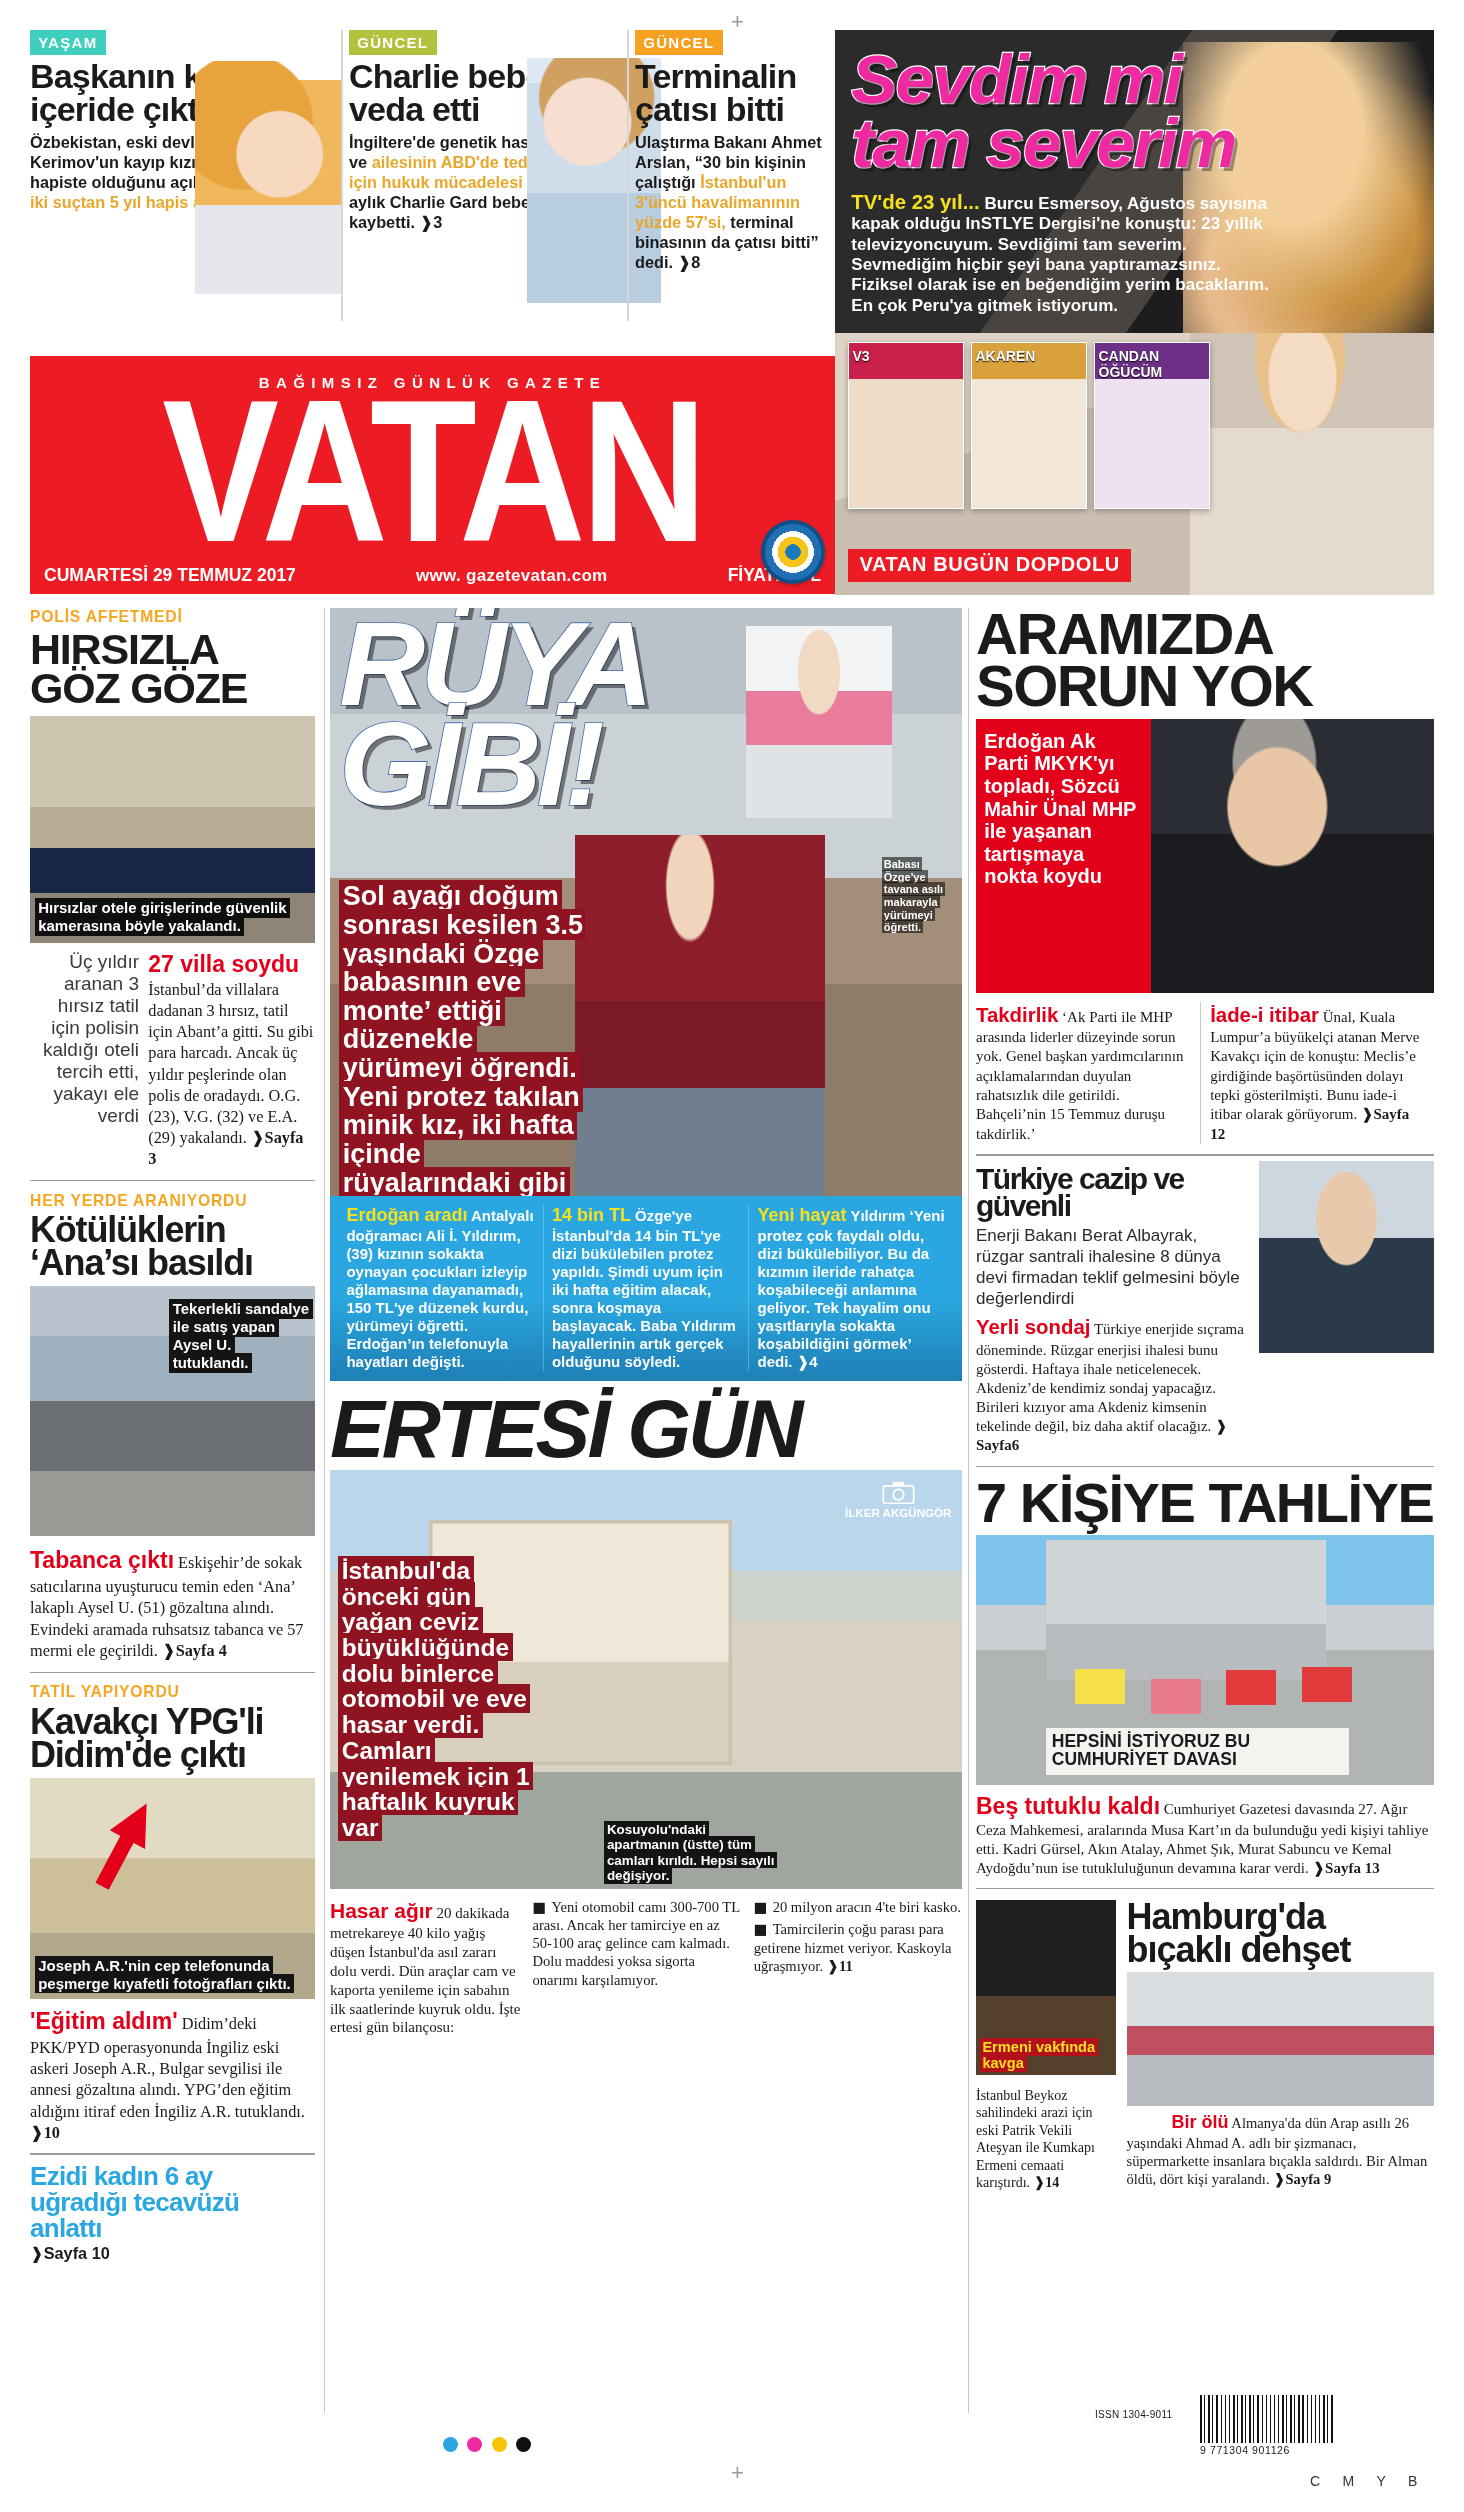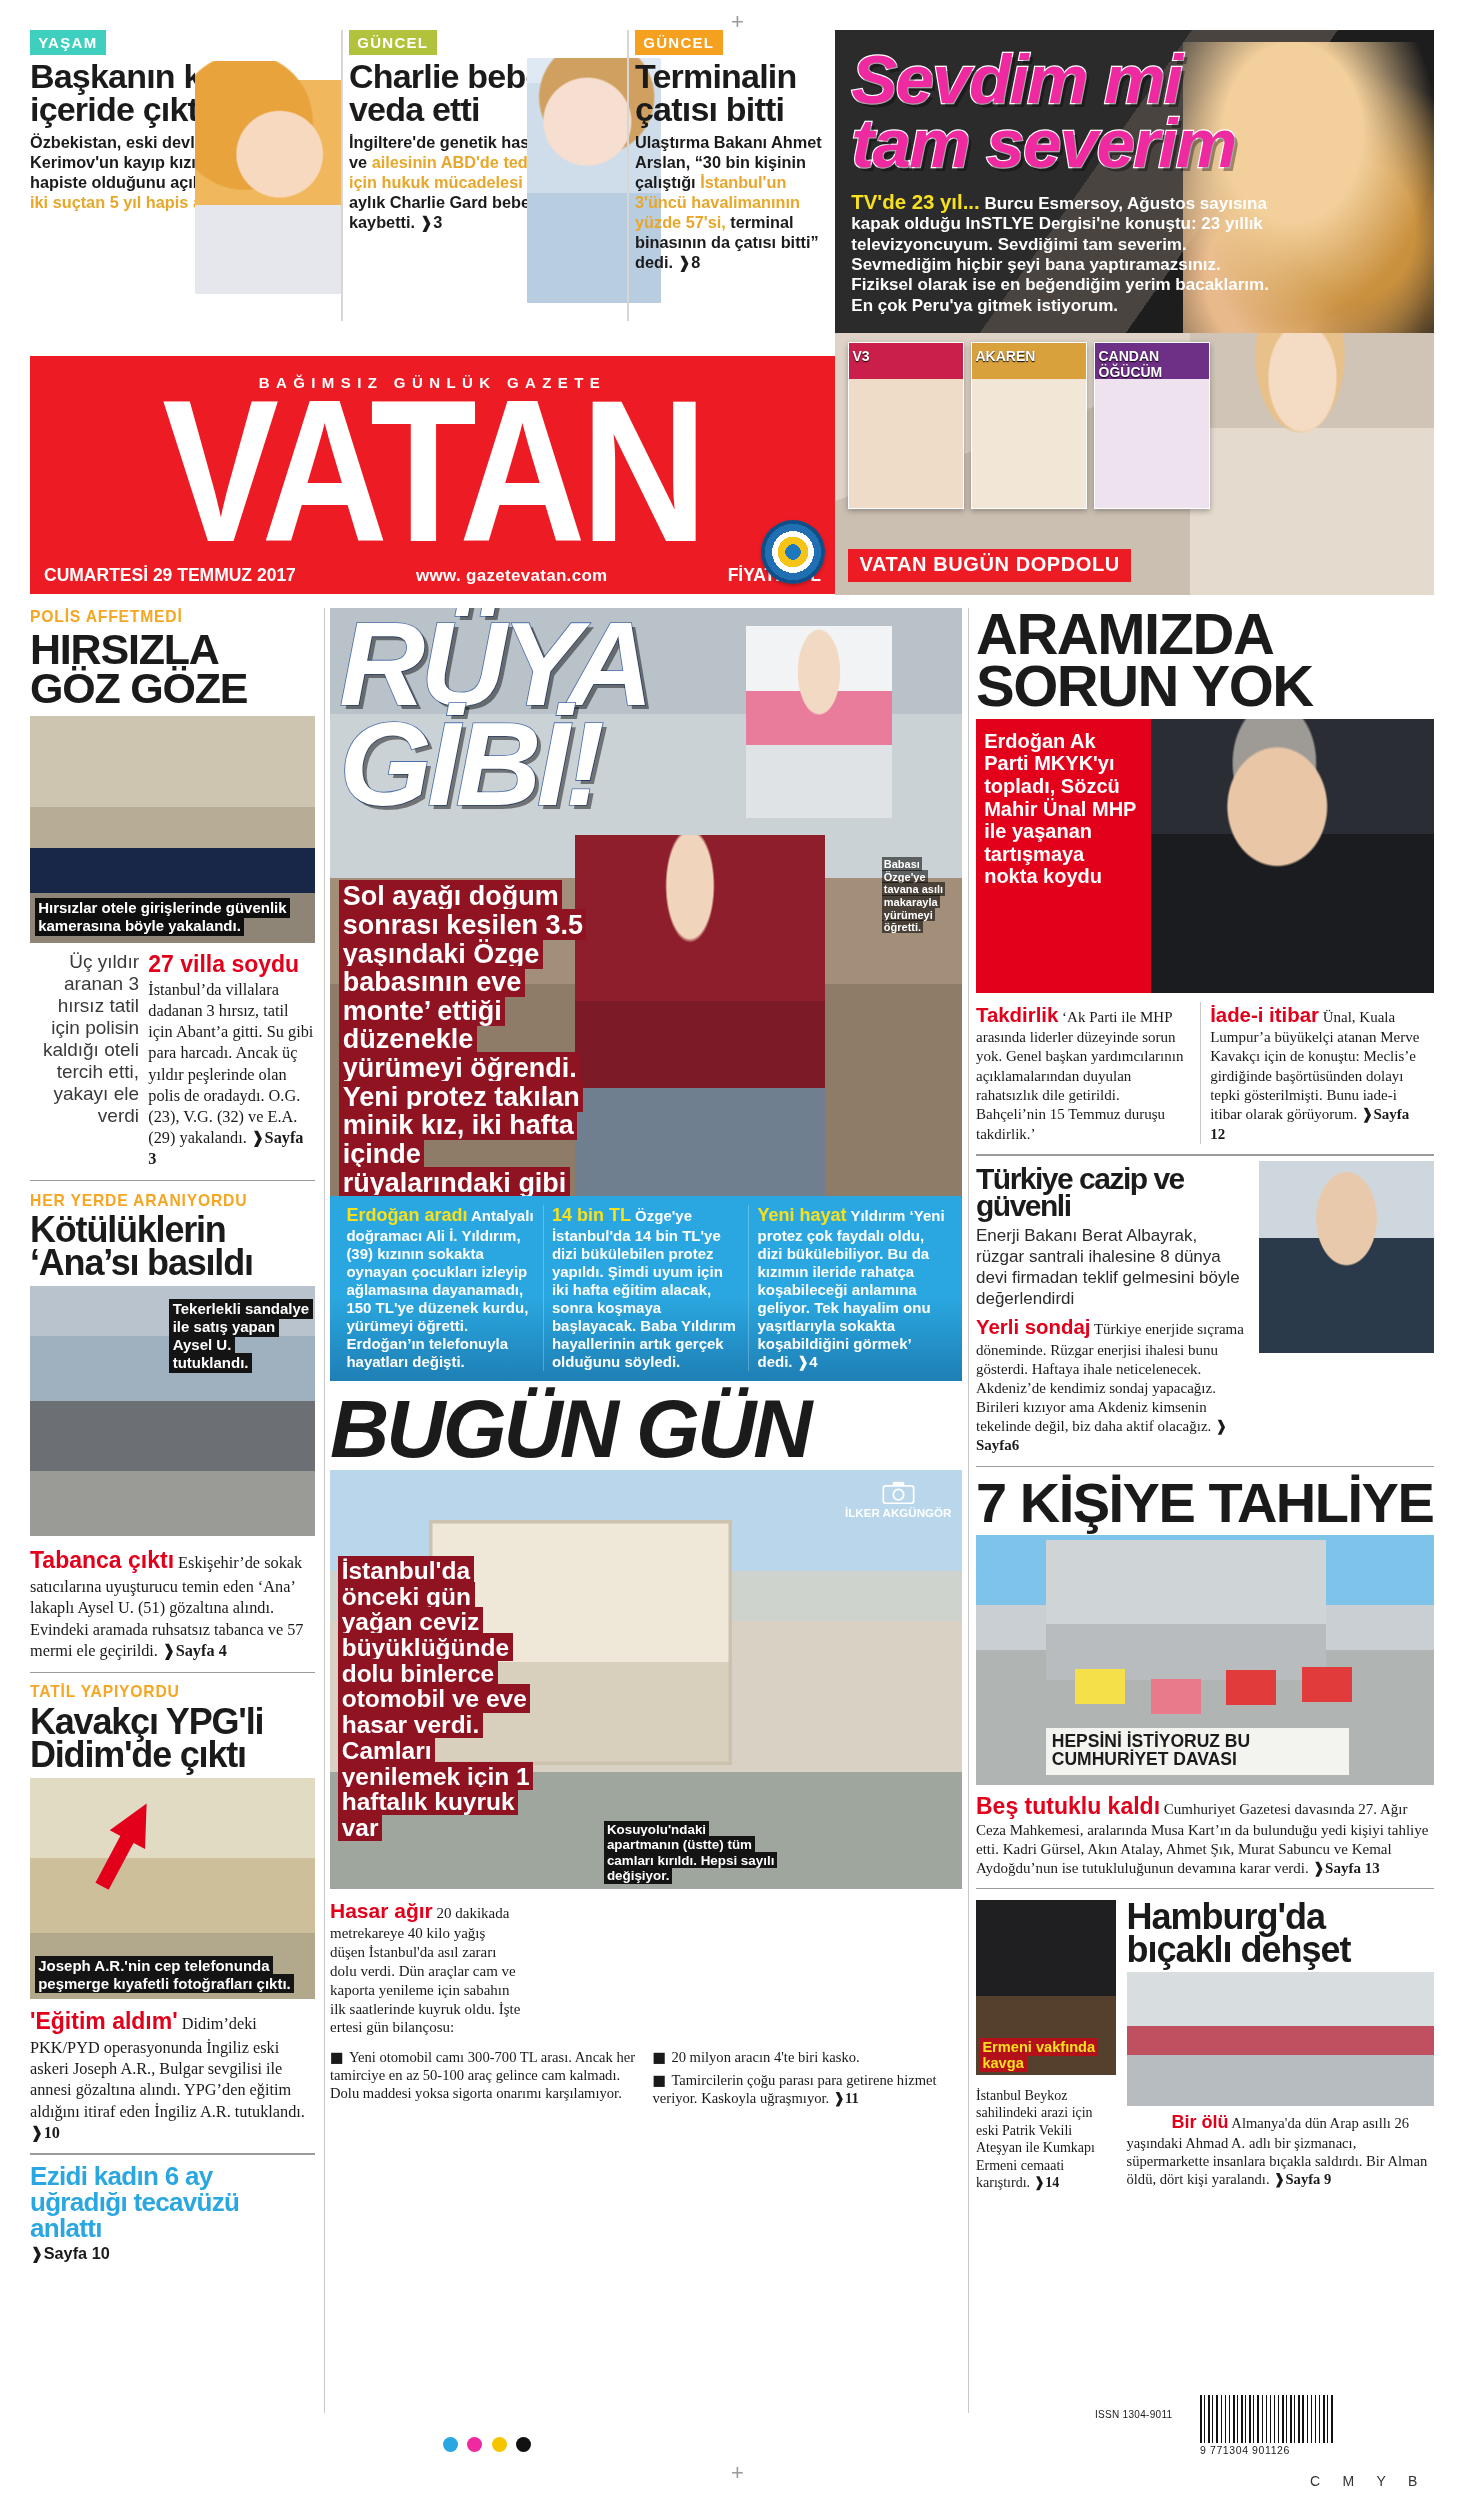--- a/index.html
+++ b/index.html
@@ -291,21 +291,21 @@
   .hailphoto .redcap2 span{ background:#8f1320; padding:0.6px 3.5px; box-decoration-break:clone;-webkit-box-decoration-break:clone;}
   .hailphoto .photog{
     position:absolute; right:10.5px; top:9.3px; color:#fff; text-align:center; font-weight:bold; font-size:11.6px; line-height:1.1;
   }
   .hailphoto .blkcap{
     position:absolute; left:274px; bottom:5.8px; width:175px;
     font-weight:bold; color:#fff; font-size:13.4px; line-height:1.16;
   }
   .hailphoto .blkcap span{ background:#141414; padding:0.6px 2.9px; box-decoration-break:clone;-webkit-box-decoration-break:clone;}
 
-  .hailfoot{ display:flex; gap:10.5px; margin-top:8.2px;flex-direction:column; }
+  .hailfoot{ display:flex; gap:10.5px; margin-top:8.2px; }
   .hailfoot .c1{ width:192px; font-family:"Liberation Serif",serif; font-size:15px; line-height:1.26; }
   .hailfoot .c1 .red{ color:#e2001a; font-weight:bold; font-size:21px; font-family:"Liberation Sans",sans-serif; }
   .hailfoot .c2{ flex:1; columns:2; column-gap:13px; font-family:"Liberation Serif",serif; font-size:14.6px; line-height:1.25; }
   .hailfoot .c2 p{ margin-bottom:4.7px; text-indent:0; }
   .bullet{ font-family:"DejaVu Sans",sans-serif; font-weight:bold; }
 
   
   .rhead{
     font-weight:bold; font-size:58px; line-height:0.9; letter-spacing:-1.5px; color:#1b1b1b;
   }
@@ -565,21 +565,21 @@
         <b class="lead">14 bin TL</b>
         <span>Özge'ye İstanbul'da 14 bin TL'ye dizi bükülebilen protez yapıldı. Şimdi uyum için iki hafta eğitim alacak, sonra koşmaya başlayacak. Baba Yıldırım hayallerinin artık gerçek olduğunu söyledi.</span>
       </div>
       <div class="c">
         <b class="lead">Yeni hayat</b>
         <span>Yıldırım ‘Yeni protez çok faydalı oldu, dizi bükülebiliyor. Bu da kızımın ileride rahatça koşabileceği anlamına geliyor. Tek hayalim onu yaşıtlarıyla sokakta koşabildiğini görmek’ dedi.</span>
         <span class="arrow">❱</span><span>4</span>
       </div>
     </div>
 
-    <div class="ertesi">BUGÜN GÜN</div>
+    <div class="ertesi">ERTESİ GÜN</div>
 
     <div class="hailphoto">
       <div class="bldg"></div>
       <div class="photog">
         <svg width="33" height="24.5" viewBox="0 0 56 42">
             <rect x="2" y="10" width="52" height="30" rx="4" fill="none" stroke="#fff" stroke-width="3"></rect>
             <circle cx="28" cy="25" r="9" fill="none" stroke="#fff" stroke-width="3"></circle>
             <rect x="18" y="3" width="20" height="7" rx="2" fill="#fff"></rect>
           </svg>
         <div>İLKER AKGÜNGÖR</div>

